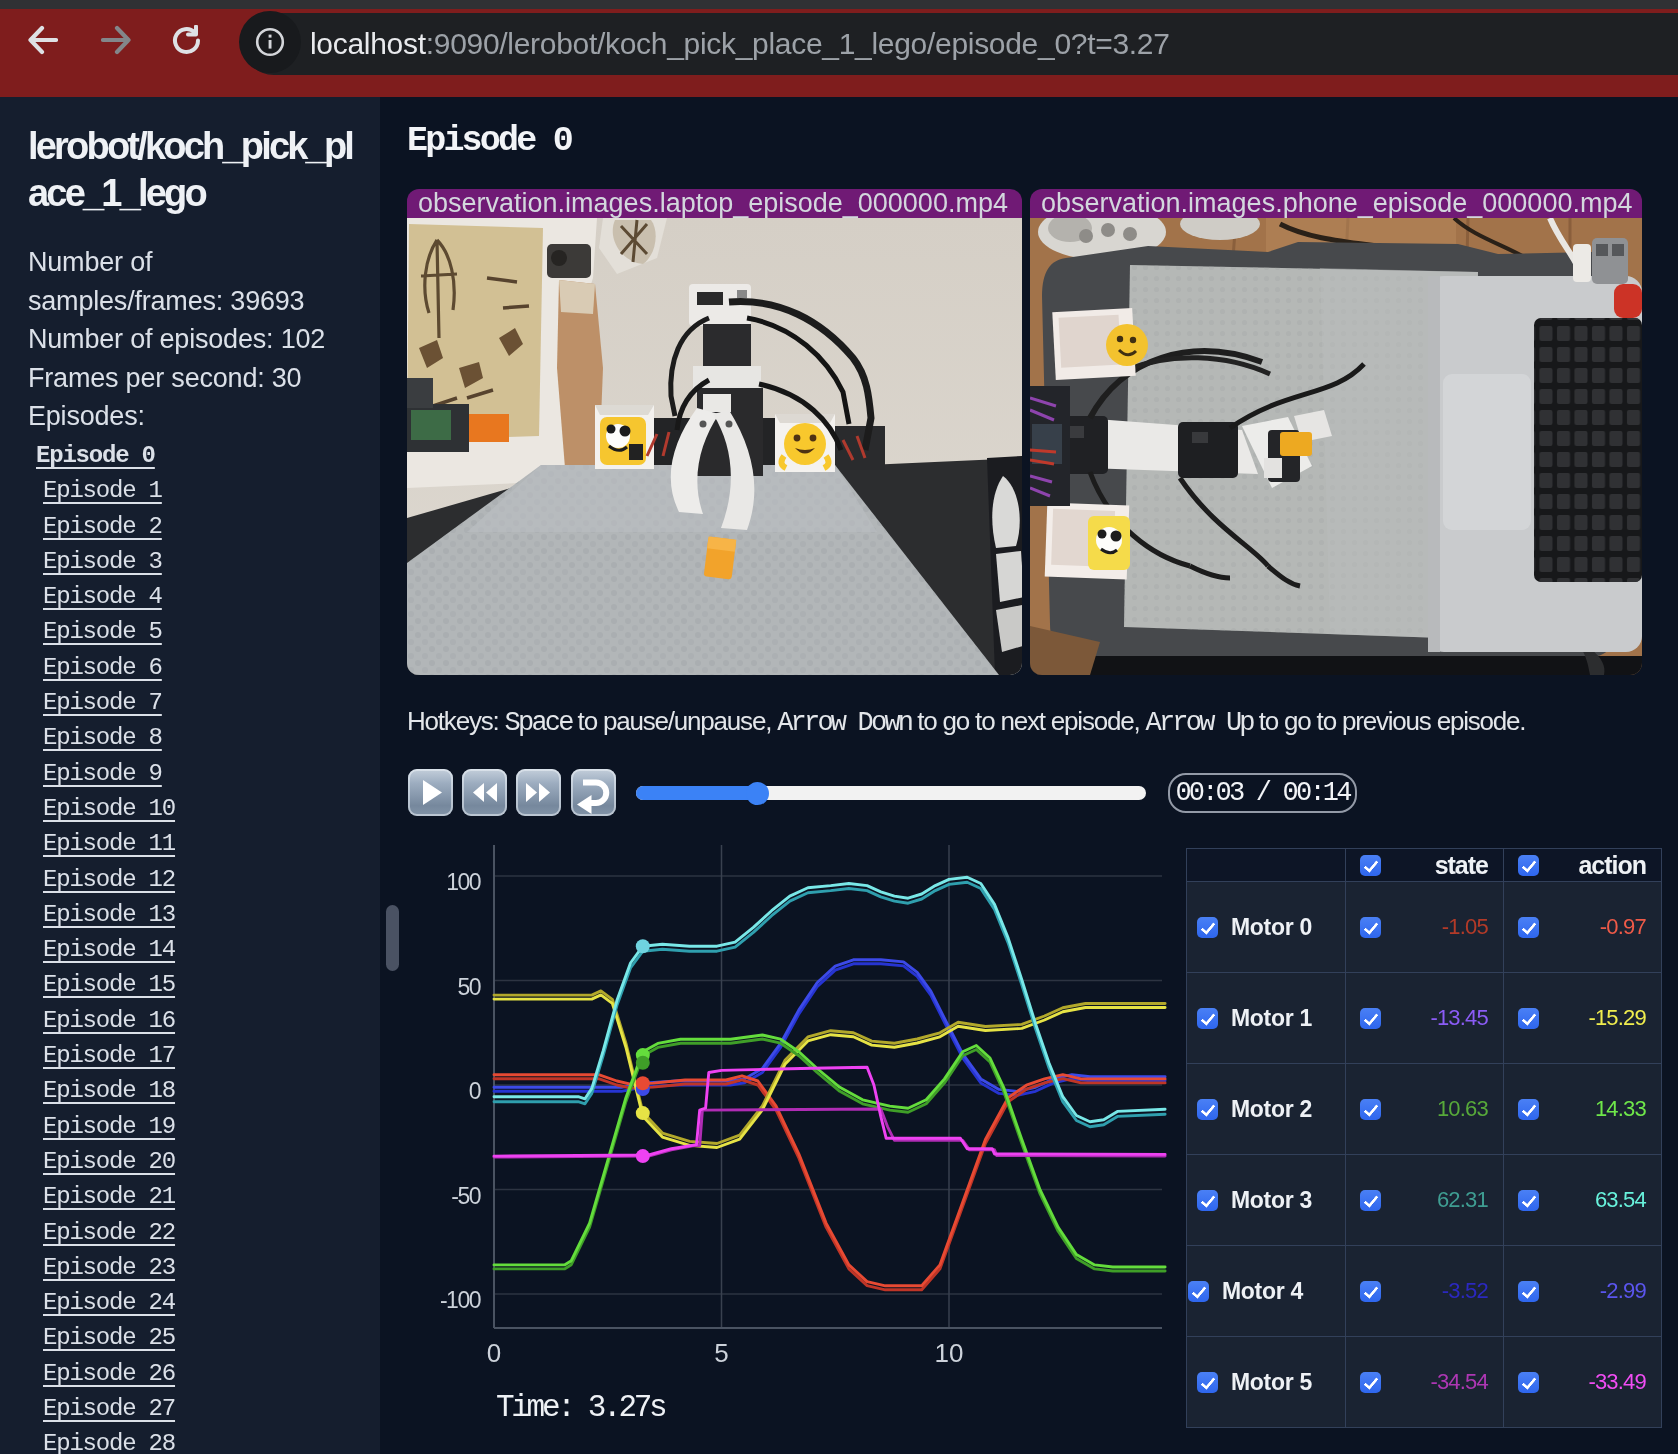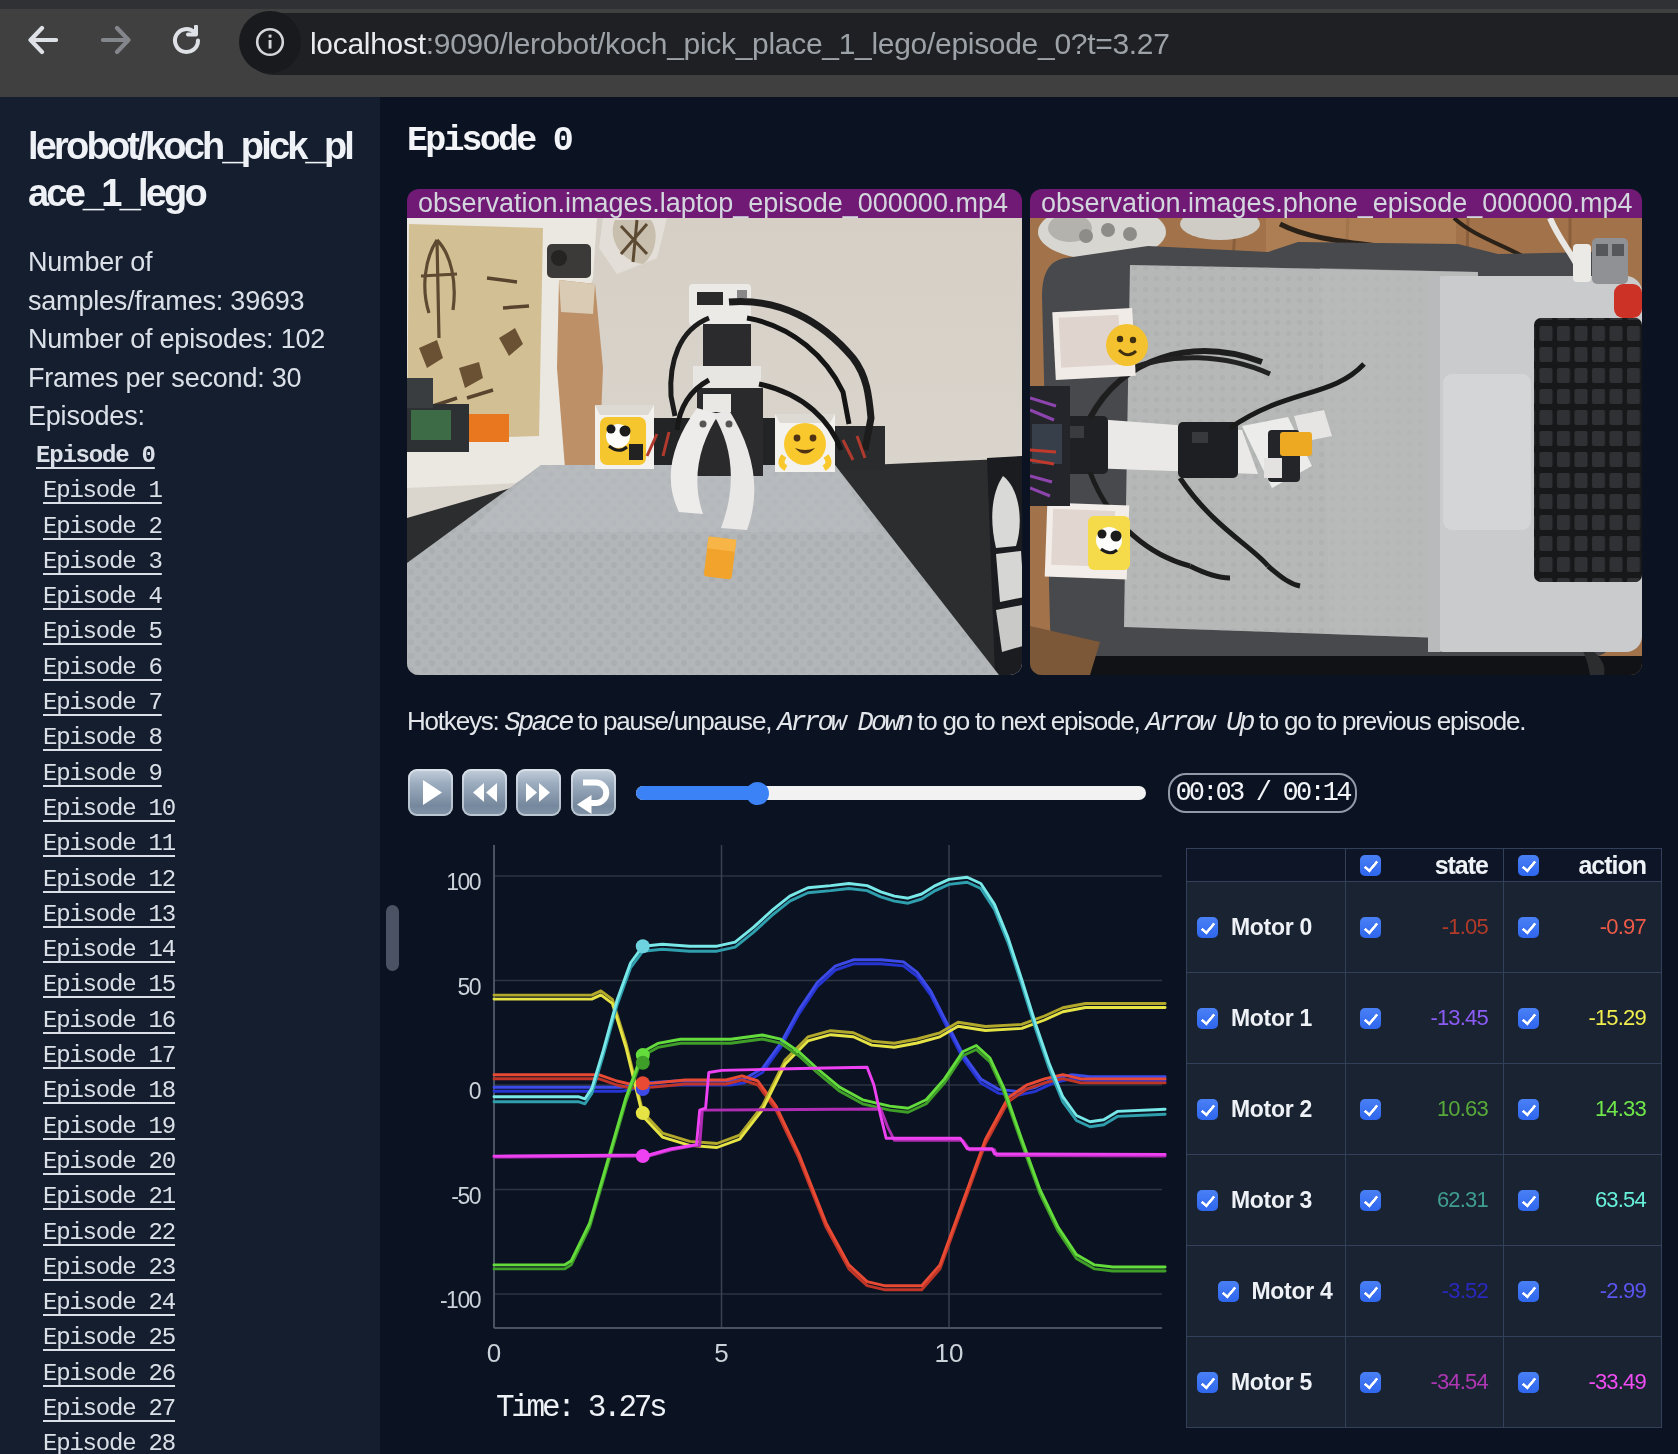--- a/index.html
+++ b/index.html
@@ -1,41 +1,41 @@
 <!DOCTYPE html>
 <html><head>
 <meta charset="utf-8">
 <style>
   * { margin:0; padding:0; box-sizing:border-box; }
   html,body { width:1678px; height:1454px; overflow:hidden; }
   body { position:relative; background:#0b1322; font-family:"Liberation Sans",sans-serif; }
   .abs { position:absolute; }
   
-  #chrome { position:absolute; left:0; top:0; width:1678px; height:97px; background:#404040; }
+  #chrome { position:absolute; left:0; top:0; width:1678px; height:97px; background:#7f1d1d; }
   #chrome .topstrip { position:absolute; left:0; top:0; width:100%; height:9px; background:#303134; }
   #pill { position:absolute; left:243px; top:13px; width:1475px; height:62px; border-radius:31px; background:#1e2023; }
   #pillcircle { position:absolute; left:239px; top:11px; width:62px; height:62px; border-radius:50%; background:#181a1d; }
   #urltext { position:absolute; left:310px; top:0; height:88px; line-height:88px; font-size:30px; color:#9da2a8; white-space:nowrap; letter-spacing:-0.3px; }
   #urltext b { color:#e9eaed; font-weight:normal; }
   
   #sidebar { position:absolute; left:0; top:97px; width:380px; height:1357px; background:#151e2e; color:#dbe0e8; }
   #sidebar h1 { font-size:38px; line-height:47px; font-weight:700; color:#eef1f5; padding:26px 4px 0 28px; letter-spacing:-2.8px; }
   #sideinfo { padding:26px 14px 0 28px; font-size:27px; line-height:38.6px; letter-spacing:-0.2px; }
   #eplist { margin-top:2px; margin-left:-28px; font-family:"Liberation Mono",monospace; font-size:24px; letter-spacing:-1.2px; }
   #eplist div { height:35.3px; line-height:35.3px; padding-left:43px; }
   #eplist div a { color:#dbe0e8; text-decoration:underline; text-underline-offset:5px; }
   #eplist div.cur { padding-left:36px; font-weight:bold; }
   #scrollthumb { position:absolute; left:386px; top:905px; width:13px; height:66px; border-radius:7px; background:#4a5263; z-index:50; }
   
   #main { position:absolute; left:380px; top:97px; width:1298px; height:1357px; background:#0b1322; }
   #heading { position:absolute; left:407px; top:121px; font-family:"Liberation Mono",monospace; font-weight:bold; font-size:35px; letter-spacing:-2.8px; color:#f2f4f7; }
   .vidhead { position:absolute; height:29px; background:#701a75; border-radius:12px 12px 0 0; color:#d3d7dd; font-size:27px; line-height:28px; padding-left:11px; white-space:nowrap; overflow:hidden; }
   .vidbox { position:absolute; border-radius:0 0 12px 12px; overflow:hidden; }
   #hotkeys { position:absolute; left:407px; top:706px; font-size:26px; color:#e3e6ea; white-space:nowrap; letter-spacing:-1.2px; }
-  #hotkeys .mono { font-family:"Liberation Mono",monospace; font-size:27px; letter-spacing:-2.8px;font-style:italic; }
+  #hotkeys .mono { font-family:"Liberation Mono",monospace; font-size:27px; letter-spacing:-2.8px; }
   .mbtn { position:absolute; top:769px; width:45px; height:47px; border-radius:9px;
           background:linear-gradient(180deg,#c4cfdb 0%,#9dadc0 30%,#76889d 78%,#8294a8 100%);
           box-shadow:inset 0 0 0 2px rgba(235,240,246,.55); }
   .mbtn svg { position:absolute; left:0; top:0; }
   #slider-track { position:absolute; left:636px; top:786px; width:510px; height:14px; border-radius:7px; background:#f2f2f2; }
   #slider-fill { position:absolute; left:636px; top:786px; width:121px; height:14px; border-radius:7px 0 0 7px; background:#3b82f6; }
   #slider-thumb { position:absolute; left:746px; top:782px; width:23px; height:23px; border-radius:50%; background:#3b82f6; }
   #timepill { position:absolute; left:1168px; top:773px; width:189px; height:40px; border:2px solid #939aa7; border-radius:18px;
               font-family:"Liberation Mono",monospace; font-size:27px; letter-spacing:-2.8px; color:#f2f4f7; text-align:center; line-height:36px; }
   #timetext { position:absolute; left:496px; top:1390px; font-family:"Liberation Mono",monospace; font-size:31px; letter-spacing:-3.3px; color:#eef1f5; }
@@ -471,21 +471,21 @@
         </td>
     <td class="c2">
           <div style="display:flex;align-items:center;justify-content:space-between;padding:0 15px 0 14px;">
             <span class="cb"></span>
             <span class="mval" style="color:#68f2dc;">63.54</span>
           </div>
         </td>
   </tr>
   <tr>
     <td class="c0">
-          <div style="display:flex;align-items:center;padding-left:18px;justify-content:center;">
+          <div style="display:flex;align-items:center;padding-left:1px;">
             <span class="cb"></span>
             <span class="mlabel" style="margin-left:13px;">Motor 4</span>
           </div>
         </td>
     <td class="c1">
           <div style="display:flex;align-items:center;justify-content:space-between;padding:0 15px 0 14px;">
             <span class="cb"></span>
             <span class="mval" style="color:#2b28c0;">-3.52</span>
           </div>
         </td>

